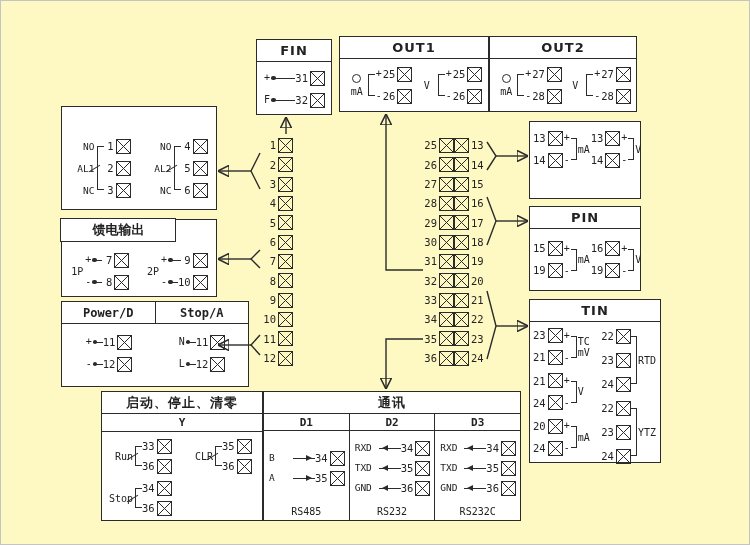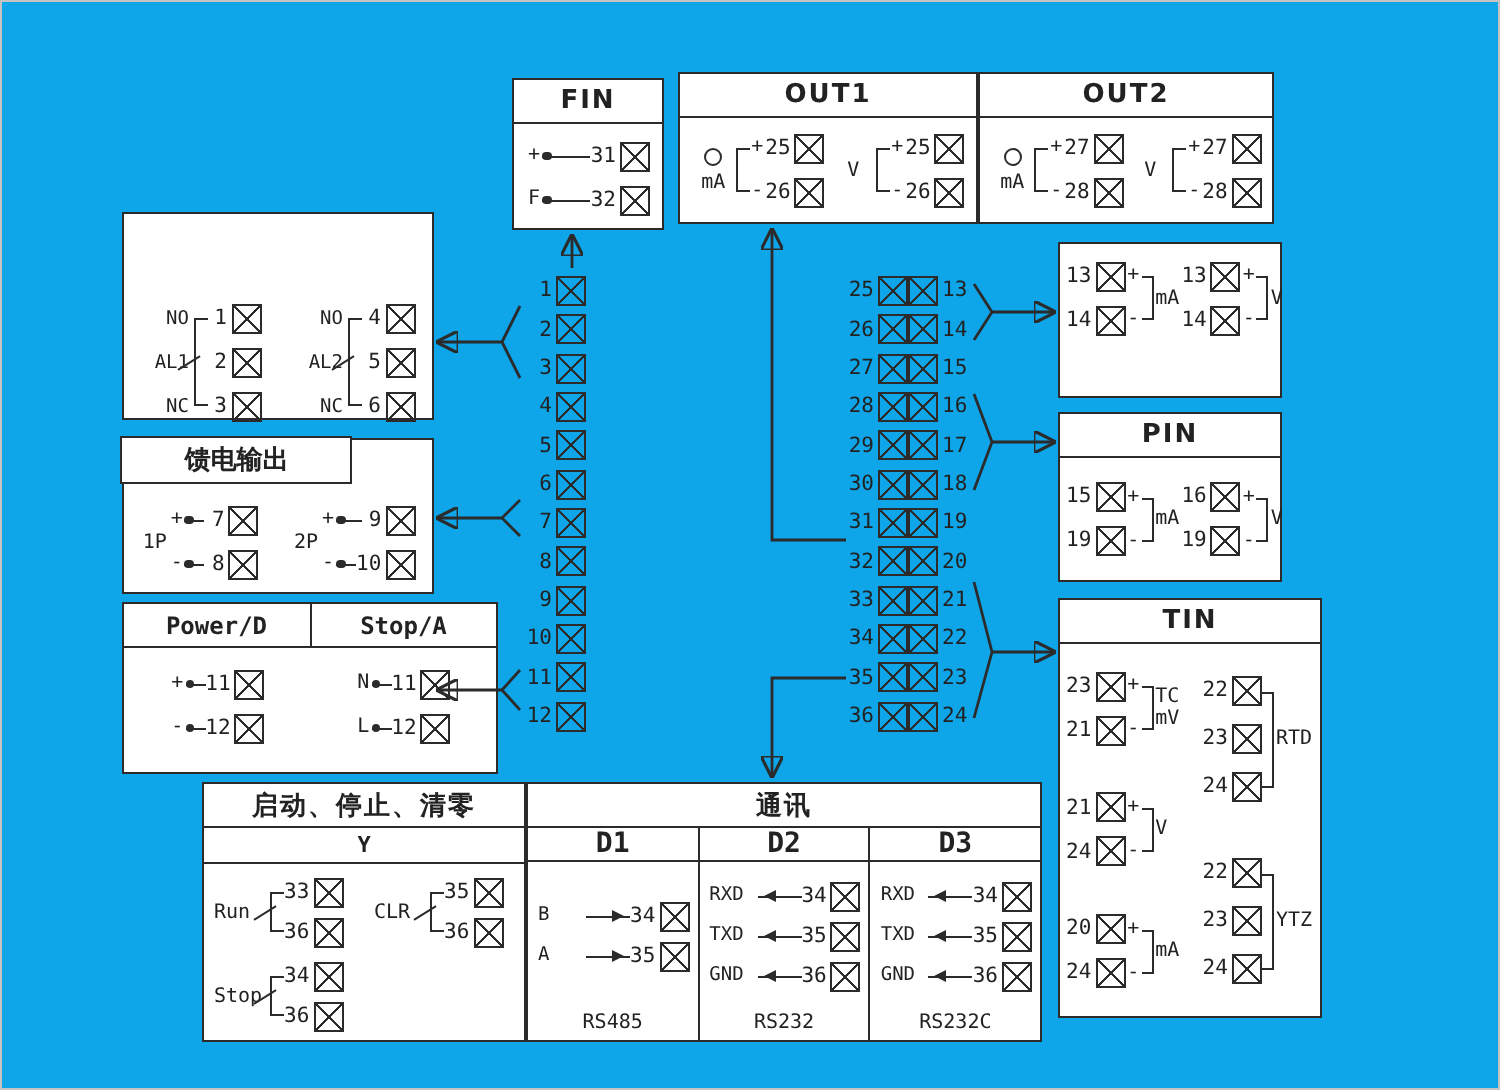--- a/index.html
+++ b/index.html
@@ -1,18 +1,18 @@
 <!DOCTYPE html>
 <html><head>
 <meta charset="utf-8">
 <style>
   *{box-sizing:border-box;margin:0;padding:0}
   html,body{background:#fff}
   body{font-family:"DejaVu Sans Mono","Liberation Mono",monospace;color:#222}
-  .canvas{position:relative;width:750px;height:545px;background:#0ea5e9;border:1px solid #c4c4c4;overflow:hidden}
+  .canvas{position:relative;width:750px;height:545px;background:#fef9c3;border:1px solid #c4c4c4;overflow:hidden}
   .overlay{position:absolute;left:0;top:0;z-index:5;pointer-events:none}
   .box{position:absolute;border:1.6px solid #2b2b2b;background:#fff;z-index:2}
   .box-title{height:22px;display:flex;align-items:center;justify-content:center;font-size:13px;font-weight:bold;border-bottom:1.6px solid #2b2b2b;letter-spacing:1px;font-family:"DejaVu Sans","Liberation Sans",sans-serif}
   .tab{position:absolute;background:#fff;border:1.6px solid #2b2b2b;display:flex;align-items:center;justify-content:center;font-weight:bold;font-size:13px;z-index:3;font-family:"DejaVu Sans","Liberation Sans",sans-serif}
   .sq{display:inline-block;width:15px;height:15px;border:1.2px solid #2b2b2b;flex:none;
       background-image:
         linear-gradient(45deg,transparent calc(50% - .7px),#2b2b2b calc(50% - .7px),#2b2b2b calc(50% + .7px),transparent calc(50% + .7px)),
         linear-gradient(135deg,transparent calc(50% - .7px),#2b2b2b calc(50% - .7px),#2b2b2b calc(50% + .7px),transparent calc(50% + .7px))}
   .num{font-size:10.5px;min-width:12px;text-align:right;padding-right:2px;flex:none;line-height:1}
   .numL{text-align:left;padding-left:2px;padding-right:0}
@@ -34,37 +34,37 @@
   .diag::after{content:"";position:absolute;left:-10px;top:50%;width:13px;border-top:1.3px solid #2b2b2b;transform:rotate(-32deg)}
   .clbl{font-size:9.5px;height:22px;display:flex;align-items:center;justify-content:flex-end;padding-right:2px;min-width:26px}
   .iolab{width:22px;display:flex;flex-direction:column;align-items:center;gap:3px}
   .circle{width:9px;height:9px;border:1.3px solid #2b2b2b;border-radius:50%;flex:none}
   .strip{position:absolute;display:grid;grid-template-rows:repeat(12,19.33px);align-items:center;z-index:2}
   .strip-row{display:flex;align-items:center}
   .strip .num{min-width:16px}
   
   .fin-body{padding:5px 6px}
   .out-body{display:flex;justify-content:space-around;align-items:center;padding:3px 4px;height:calc(100% - 22px)}
-  .alarm-body{padding-top:41px;display:flex;justify-content:space-around}
+  .alarm-body{padding-top:28px;display:flex;justify-content:space-around}
   .feed-body{padding-top:29px;display:flex;justify-content:space-around}
   .power-title{display:flex;height:22px;border-bottom:1.6px solid #2b2b2b}
   .power-title div{flex:1;display:flex;align-items:center;justify-content:center;font-size:12px;font-weight:bold}
   .power-title div:first-child{border-right:1.6px solid #2b2b2b}
   .power-body{display:flex;justify-content:space-around;padding-top:7px}
   .io-body{display:flex;justify-content:space-between;align-items:center;padding:2px 3px;height:calc(100% - 22px)}
   .tin-body{display:flex;justify-content:space-between;padding:2px 3px;height:calc(100% - 22px)}
   .tin-col{display:flex;flex-direction:column;justify-content:space-around}
   .ctl-sub{height:18px;display:flex;align-items:center;justify-content:center;font-size:11px;font-weight:bold;border-bottom:1.4px solid #2b2b2b}
   .ctl-body{position:relative;height:calc(100% - 43px)}
   .swgrp{position:absolute;display:flex;align-items:center}
-  .swname{min-width:29px;font-size:10px;text-align:left;padding-right:2px}
+  .swname{min-width:29px;font-size:10px;text-align:right;padding-right:2px}
   .comm-body{display:flex;height:calc(100% - 22px)}
   .commcol{flex:1;display:flex;flex-direction:column}
   .commcol + .commcol{border-left:1.6px solid #2b2b2b}
-  .commhead{height:17px;border-bottom:1.4px solid #2b2b2b;display:flex;align-items:center;justify-content:center;font-size:14px;font-weight:bold}
+  .commhead{height:17px;border-bottom:1.4px solid #2b2b2b;display:flex;align-items:center;justify-content:center;font-size:11px;font-weight:bold}
   .commrows{flex:1;display:flex;flex-direction:column;justify-content:center;padding:0 4px}
   .commlbl{min-width:25px;font-size:9.5px;text-align:left}
   .proto{text-align:center;font-size:10px;padding-bottom:3px}
   svg path{stroke:#2b2b2b;stroke-width:1.4;fill:none}
 </style>
 </head>
 <body>
 
 <div class="canvas">
 
@@ -392,21 +392,21 @@
               <span class="sq"></span>
               <span class="sign">-</span>
             </div>
           </div>
           <span class="brR"></span>
           <span class="lbl">V</span>
         </div>
       </div>
   </div>
 
-  <div class="box" style="left:528px;top:298px;width:132px;height:210px">
+  <div class="box" style="left:528px;top:298px;width:132px;height:164px">
     <div class="box-title">TIN</div>
     <div class="tin-body">
       <div class="tin-col">
           <div class="grp">
             <div class="col">
               <div class="trow">
                 <span class="num">23</span>
                 <span class="sq"></span>
                 <span class="sign">+</span>
               </div>

